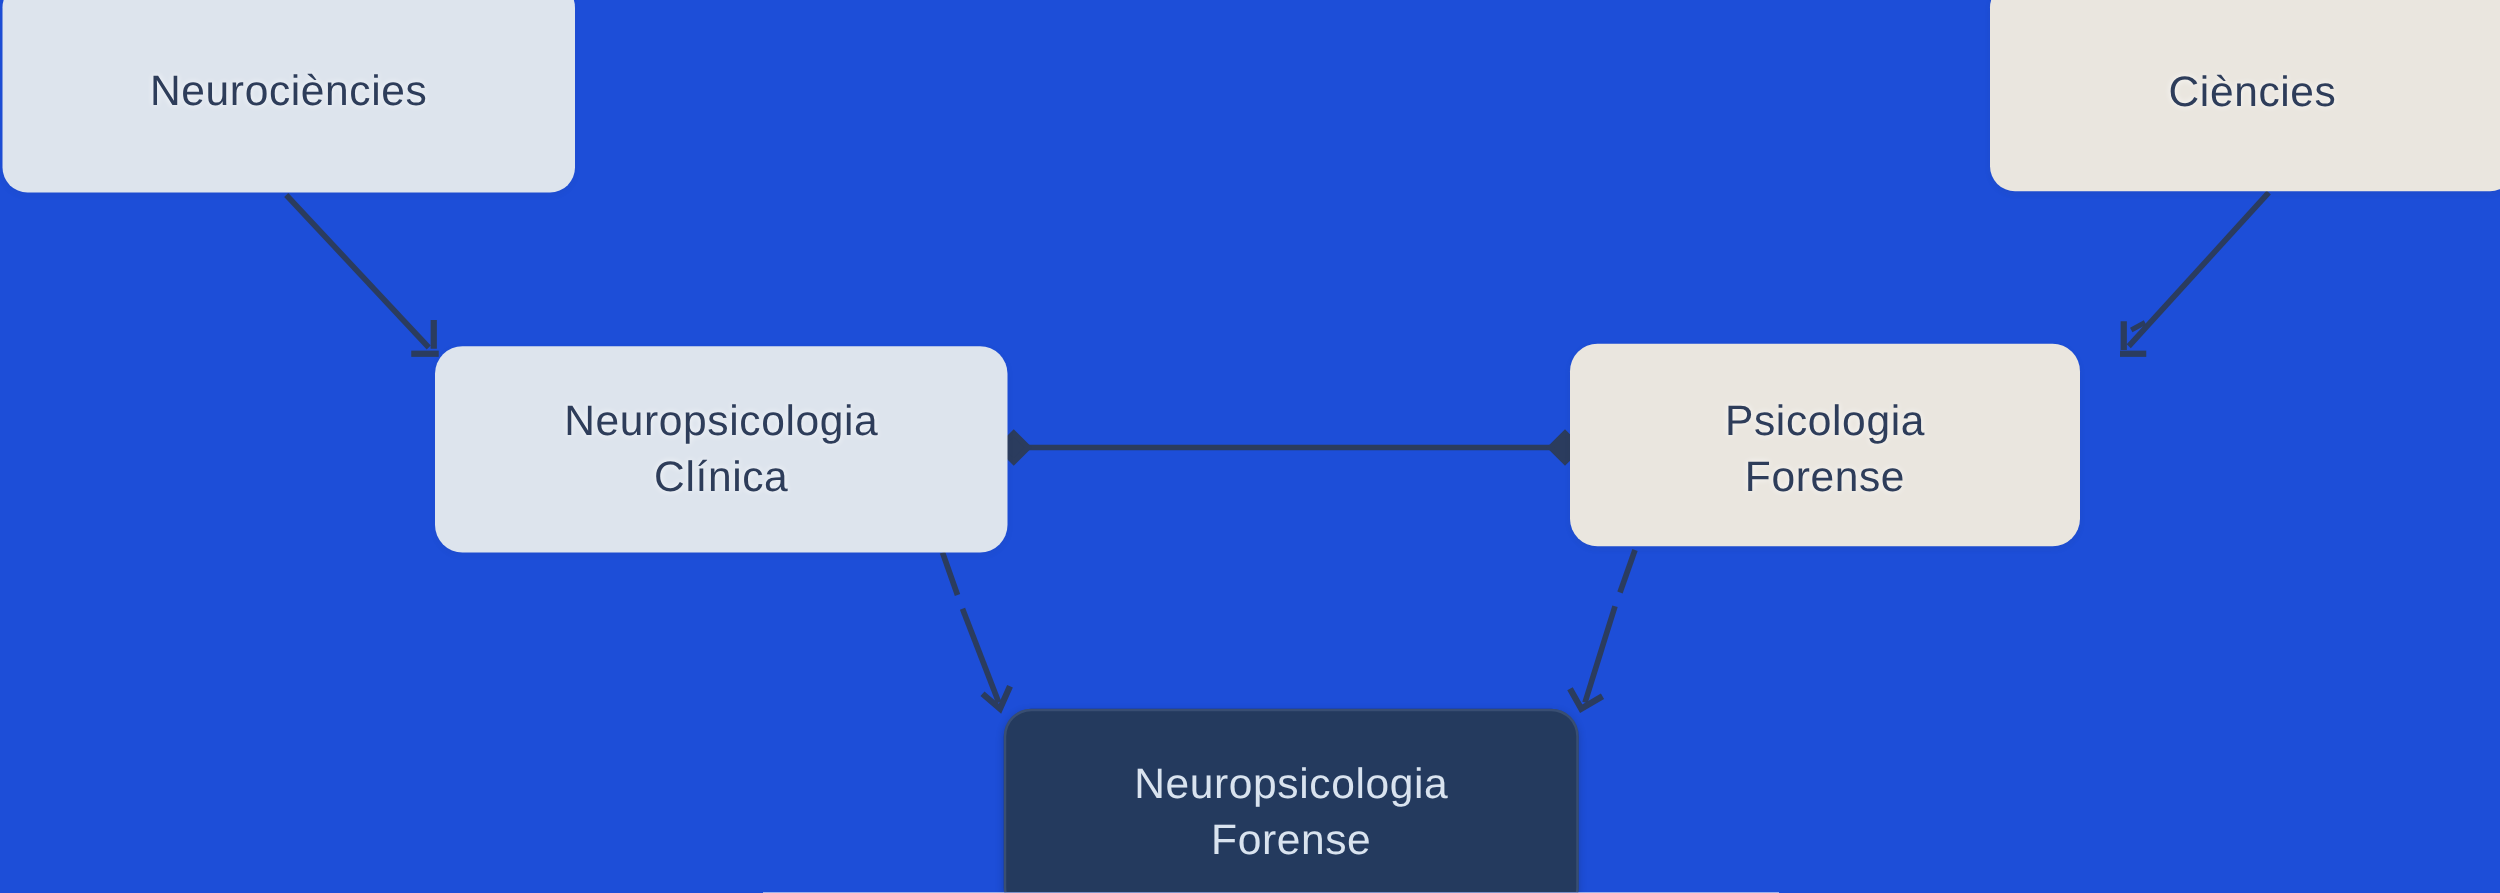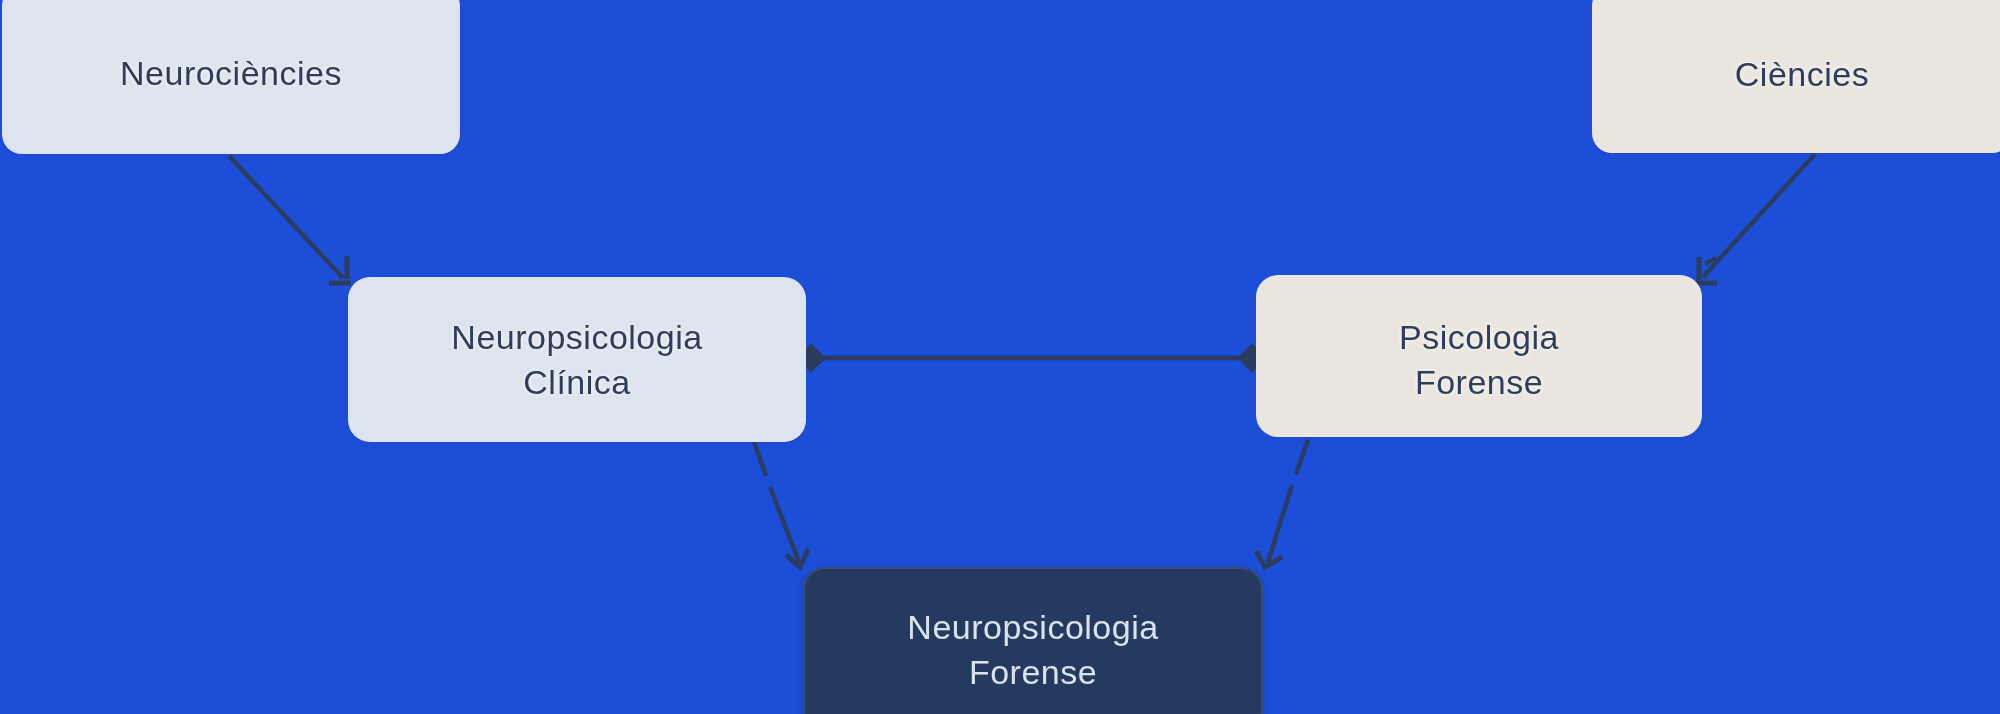--- a/index.html
+++ b/index.html
@@ -54,21 +54,21 @@
     color: #d9e3ef;
     box-shadow: inset 0 0 0 2px rgba(120,140,175,0.25), 0 2px 6px rgba(20,30,55,0.25);
   }
   .node-blue .line, .node-beige .line {
     text-shadow: 0 0 5px rgba(255,255,255,0.9);
   }
   
   .pos-neurociencies        { left: 2px;    top: -14px; width: 458px; height: 168px; border-radius: 20px; padding-top: 6px; }
   .pos-ciencies-forenses    { left: 1592px; top: -14px; width: 420px; height: 167px; border-radius: 20px; padding-top: 10px; }
   .pos-neuropsicologia-clinica { left: 348px;  top: 277px; width: 458px; height: 165px; border-radius: 22px; }
-  .pos-psicologia-forense   { left: 1256px; top: 275px; width: 446px; height: 162px; border-radius: 22px; padding-top: 8px; }
+  .pos-psicologia-forense   { left: 1256px; top: 275px; width: 408px; height: 162px; border-radius: 22px; padding-top: 8px; }
   .pos-neuropsicologia-forense { left: 803px;  top: 567px; width: 460px; height: 165px; border-radius: 22px; }
 </style>
 </head>
 <body>
 
 <div class="canvas">
 
   <svg class="edges-layer" viewBox="0 0 2000 714" xmlns="http://www.w3.org/2000/svg">
     <g stroke="#2b3c5e" stroke-width="4.5" fill="none" stroke-linecap="butt">
 

